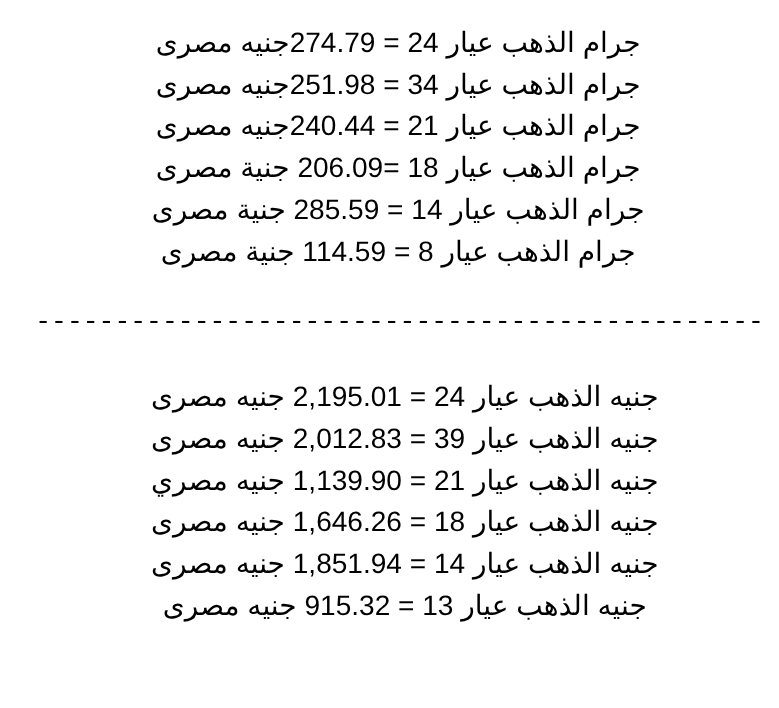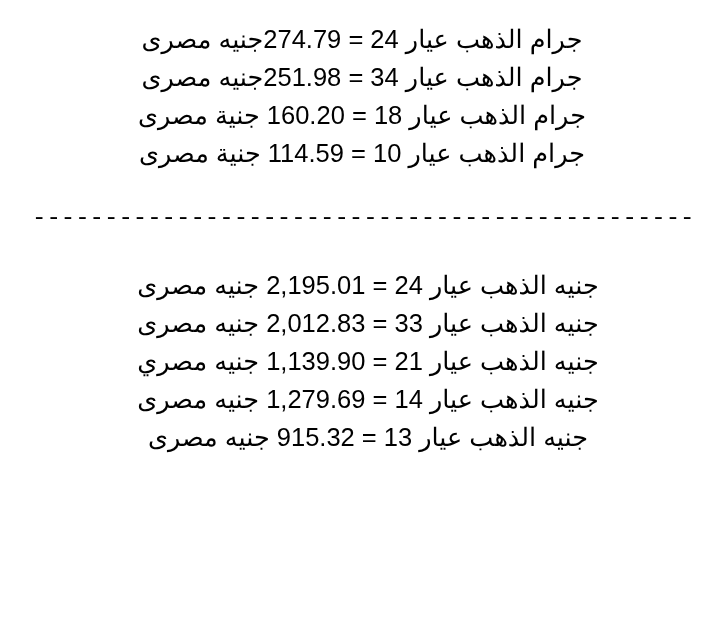--- a/index.html
+++ b/index.html
@@ -64,31 +64,34 @@
   }
 </style>
 </head>
 <body>
 
 <div class="page">
 
   <div class="block" id="gram-block">
     <div class="line">جرام الذهب عيار 24 = 274.79جنيه مصرى</div>
     <div class="line">جرام الذهب عيار 34 = 251.98جنيه مصرى</div>
-    <div class="line">جرام الذهب عيار 18 = 160.20 جنية مصرى</div>
-    <div class="line">جرام الذهب عيار 10 = 114.59 جنية مصرى</div>
+    <div class="line">جرام الذهب عيار 21 = 240.44جنيه مصرى</div>
+    <div class="line">جرام الذهب عيار 18 =206.09 جنية مصرى</div>
+    <div class="line">جرام الذهب عيار 14 = 285.59 جنية مصرى</div>
+    <div class="line">جرام الذهب عيار 8 = 114.59 جنية مصرى</div>
   </div>
 
   <div class="divider-wrap">
     <div class="divider">---------------------------------------------------------------------------------</div>
   </div>
 
   <div class="block" id="pound-block">
     <div class="line">جنيه الذهب عيار 24 = 2,195.01 جنيه مصرى</div>
-    <div class="line">جنيه الذهب عيار 33 = 2,012.83 جنيه مصرى</div>
+    <div class="line">جنيه الذهب عيار 39 = 2,012.83 جنيه مصرى</div>
     <div class="line">جنيه الذهب عيار 21 = 1,139.90 جنيه مصري</div>
-    <div class="line">جنيه الذهب عيار 14 = 1,279.69 جنيه مصرى</div>
+    <div class="line">جنيه الذهب عيار 18 = 1,646.26 جنيه مصرى</div>
+    <div class="line">جنيه الذهب عيار 14 = 1,851.94 جنيه مصرى</div>
     <div class="line">جنيه الذهب عيار 13 = 915.32 جنيه مصرى</div>
   </div>
 
   <div class="spacer-bottom"></div>
 
 </div>
 
 </body></html>

